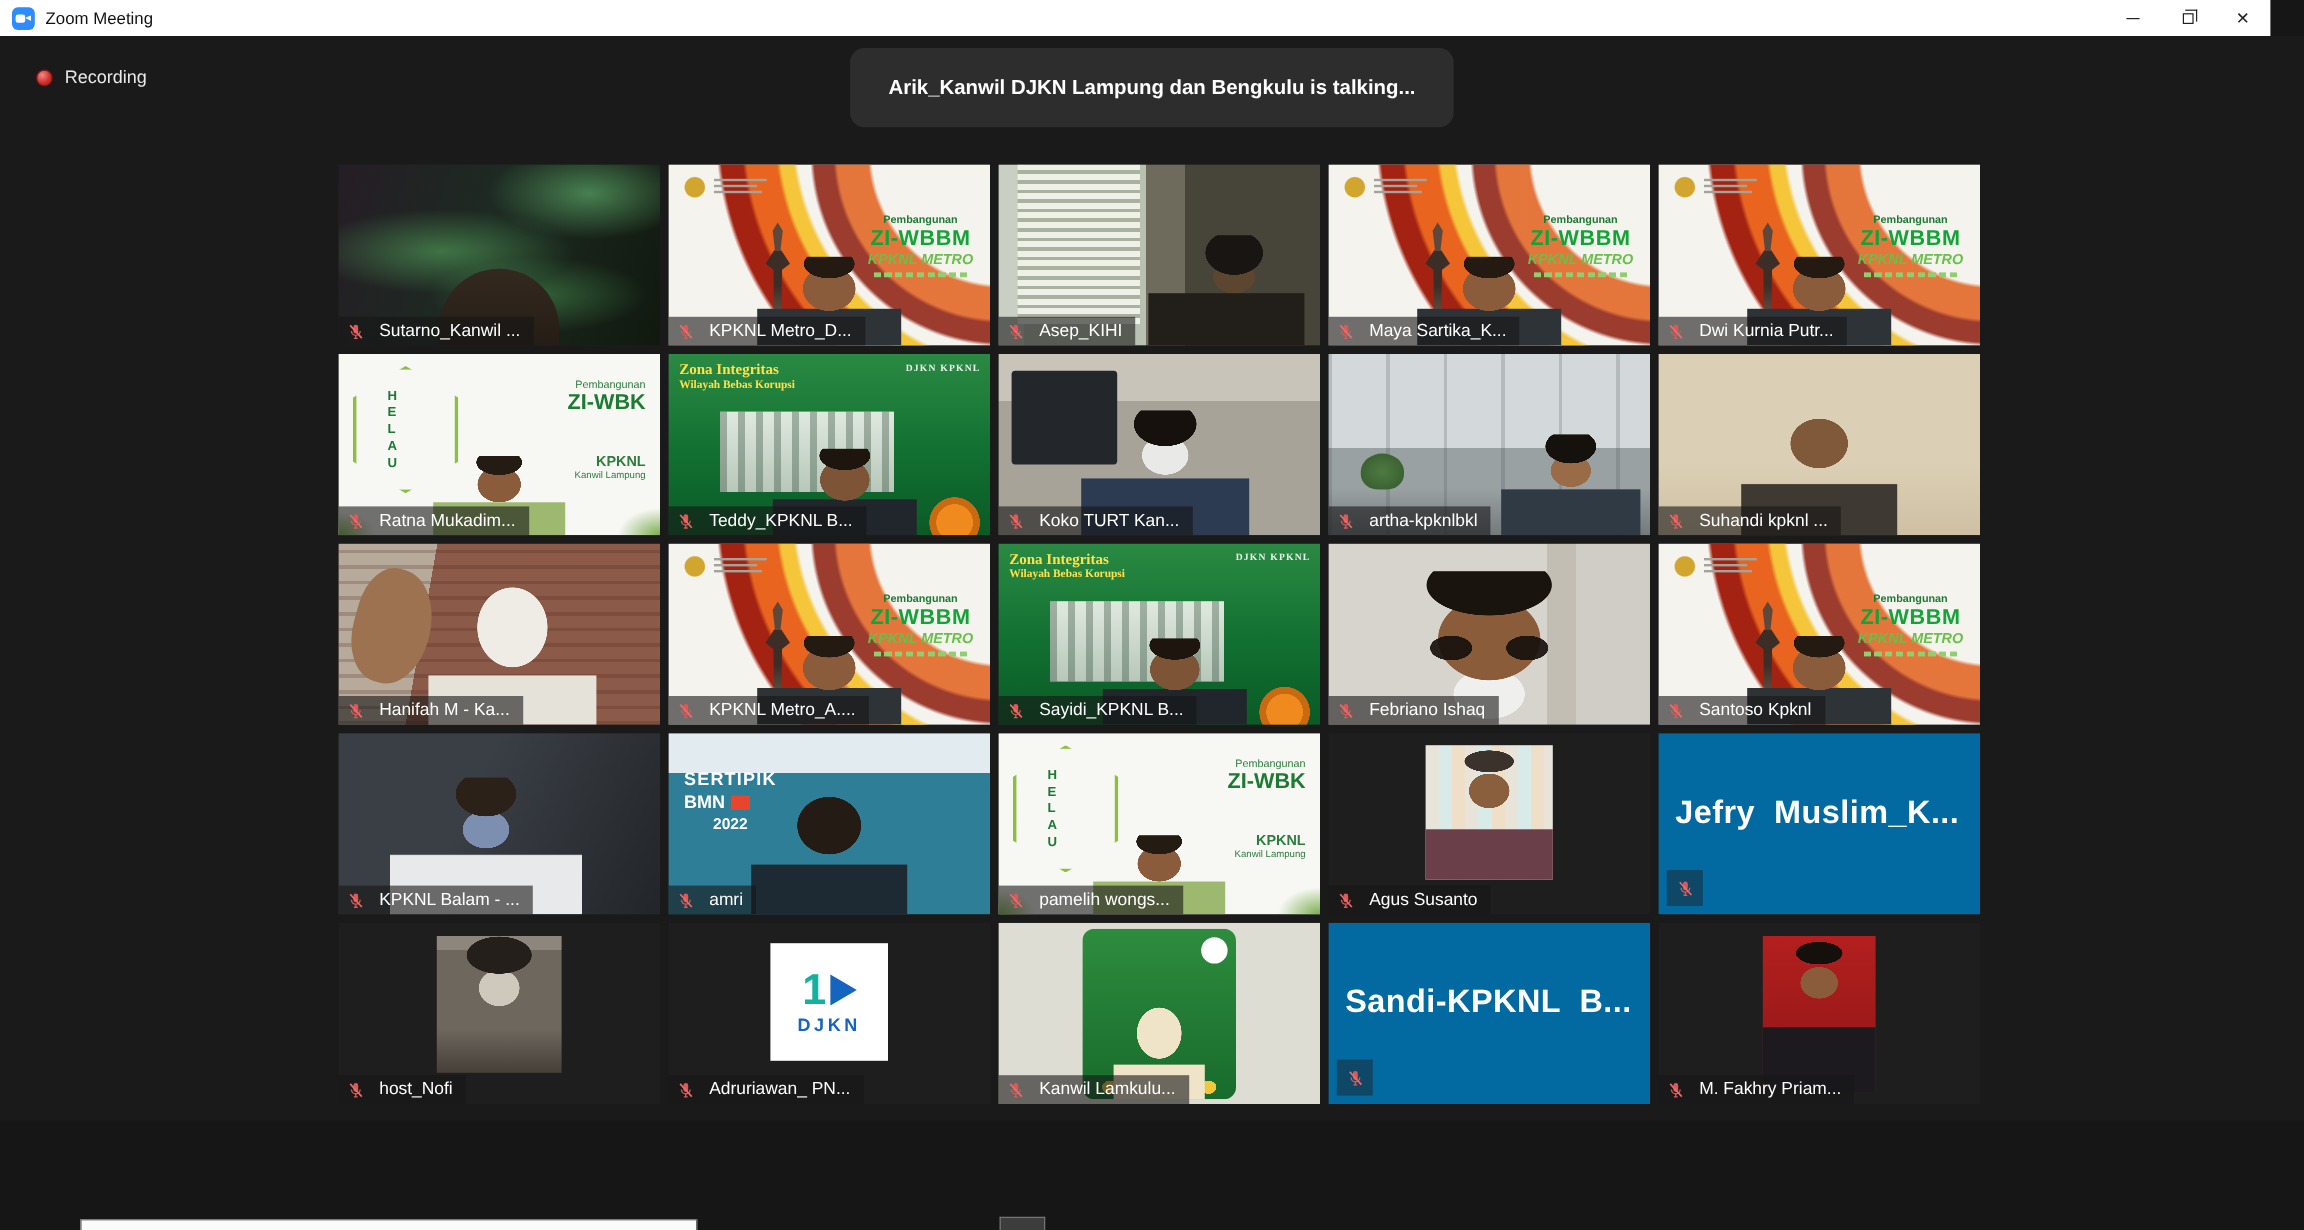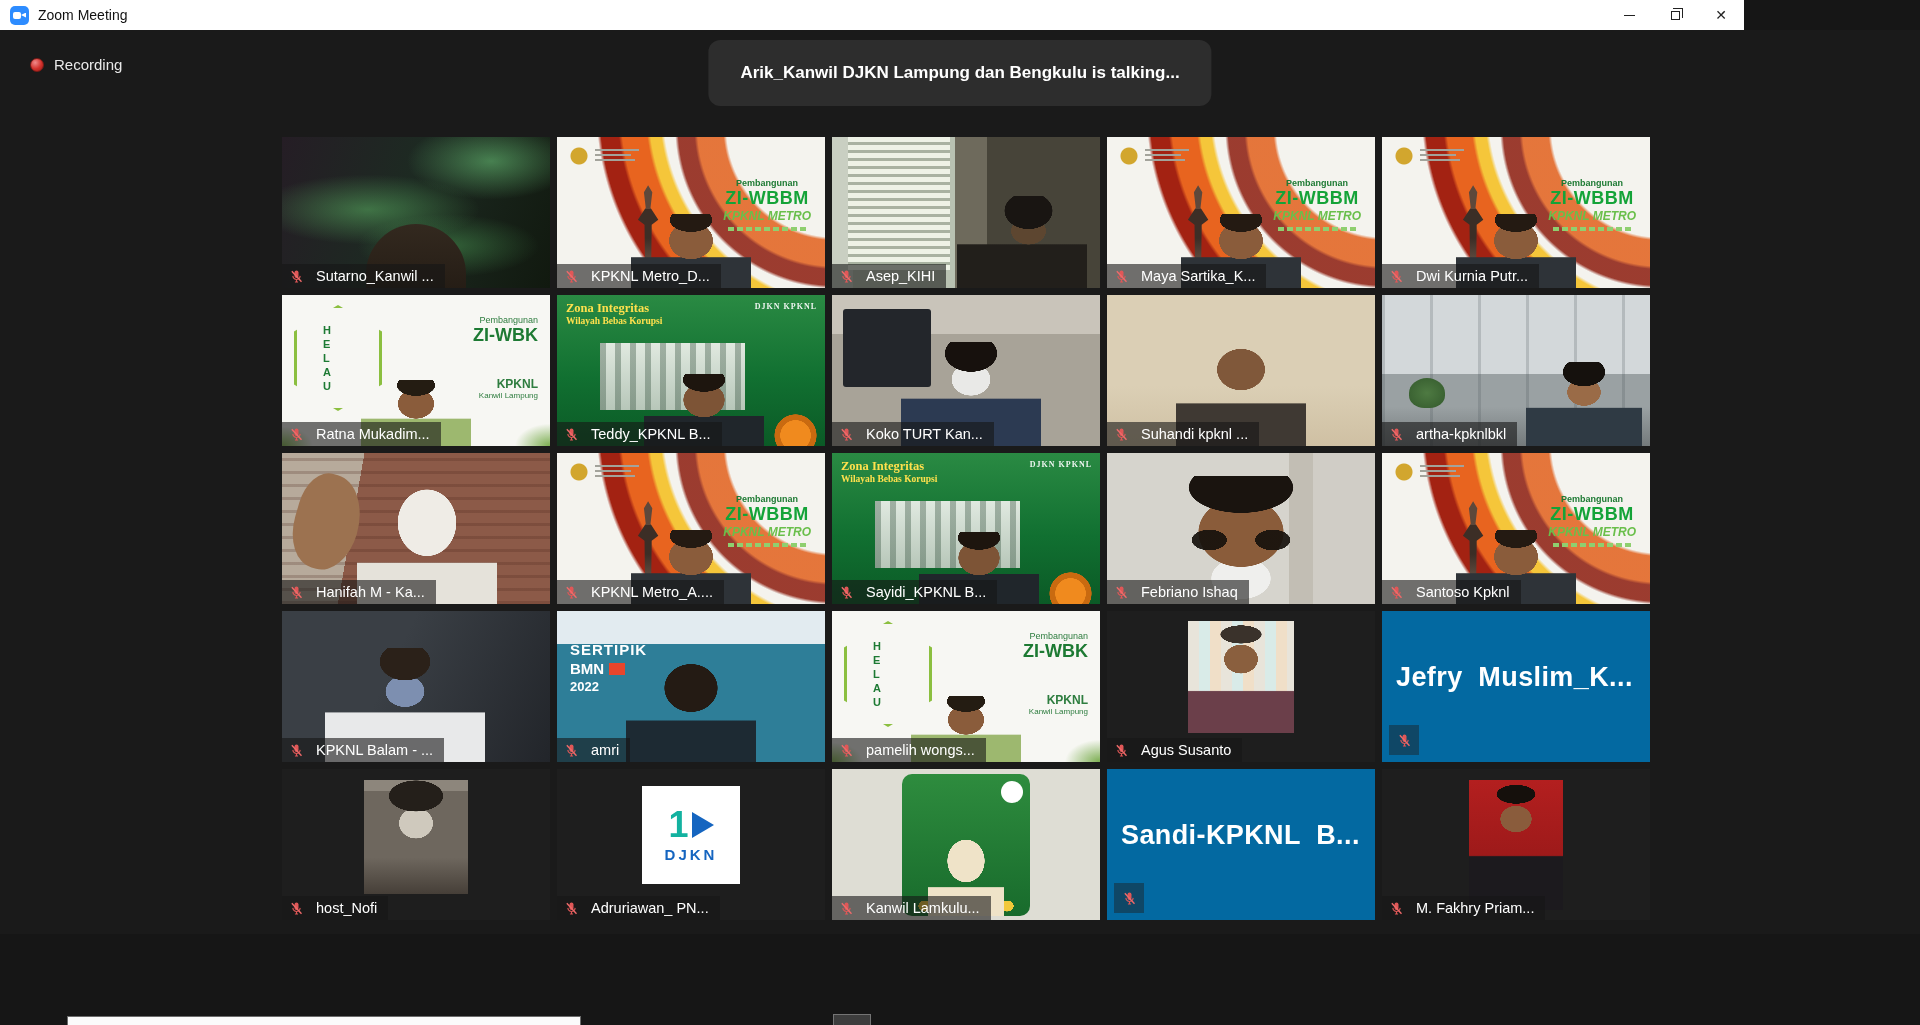--- a/index.html
+++ b/index.html
@@ -1,20 +1,20 @@
 <!DOCTYPE html>
 <html><head>
 <meta charset="utf-8">
 <style>
   * { margin:0; padding:0; box-sizing:border-box; }
   html,body { width:1920px; height:1025px; overflow:hidden; background:#161616;
               font-family:"Liberation Sans", sans-serif; }
 
   
-  .titlebar { position:absolute; left:0; top:0; width:1744px; height:30px; background:#ffffff;
+  .titlebar { position:absolute; left:0; top:0; width:1892px; height:30px; background:#ffffff;
               display:flex; align-items:center; padding-left:10px; }
   .zoom-icon { width:19px; height:19px; border-radius:5px; background:#2d8cff; position:relative; flex:0 0 auto; }
   .zoom-icon::before { content:""; position:absolute; left:3px; top:6px; width:8px; height:7px; background:#fff; border-radius:2px; }
   .zoom-icon::after  { content:""; position:absolute; right:3px; top:7px; width:5px; height:5px; background:#fff;
                        clip-path:polygon(0 50%,100% 0,100% 100%); }
   .win-title { margin-left:9px; font-size:14px; color:#111; }
   .win-controls { position:absolute; right:0; top:0; height:30px; display:flex; }
   .wc { width:46px; height:30px; border:none; background:transparent; display:flex; align-items:center; justify-content:center; cursor:pointer; }
   .ic-min { width:11px; height:1px; background:#222; display:block; }
   .ic-restore { width:9px; height:9px; border:1px solid #222; position:relative; display:block; }
@@ -158,21 +158,21 @@
       radial-gradient(46px 32px at 50% 80%, #efefed 0 64%, transparent 65%); }
 
   .vis-headphones { background:linear-gradient(115deg,#3a3f45 0 40%,#22252a 100%); }
   .vis-headphones::after { content:""; position:absolute; left:46%; transform:translateX(-50%); bottom:0;
       width:160px; height:114px; background:
       radial-gradient(38px 28px at 50% 12%, #2b2119 0 66%, transparent 67%),
       radial-gradient(31px 25px at 50% 38%, #7d8fb0 0 62%, transparent 63%),
       linear-gradient(180deg, transparent 56%, #e8e9ea 57%); }
 
   .vis-sertipik { background:
-      linear-gradient(180deg,#e2ebf0 0 22%,#2e7e98 22% 100%); }
+      linear-gradient(180deg,#e2ebf0 0 22%,#2e7e98 22% 100%); text-align: center; }
   .vis-sertipik::after { content:""; position:absolute; left:50%; transform:translateX(-50%); bottom:0;
       width:130px; height:100px; background:
       radial-gradient(40px 36px at 50% 26%, #241b14 0 66%, transparent 67%),
       linear-gradient(180deg, transparent 58%, #1d2a33 59%); }
   .ser-text { position:absolute; left:13px; top:30px; color:#fff; font-weight:800; z-index:2; }
   .sl-0 { font-size:15px; letter-spacing:1px; }
   .ser-row { display:flex; align-items:center; gap:5px; margin-top:2px; }
   .sl-1 { font-size:15px; }
   .ser-chip { width:16px; height:12px; background:#e8452c; }
   .sl-2 { font-size:13px; margin-top:2px; }
@@ -391,37 +391,37 @@
     <div class="tile-visual vis-room"></div>
   <div class="tag"><svg viewBox="0 0 24 24" width="15" height="15">
             <path d="M12 2.5a3.2 3.2 0 0 1 3.2 3.2v5.4a3.2 3.2 0 0 1-6.4 0V5.7A3.2 3.2 0 0 1 12 2.5z" fill="#e05757"></path>
             <path d="M6.2 11a5.8 5.8 0 0 0 11.6 0" fill="none" stroke="#e05757" stroke-width="1.8"></path>
             <path d="M12 17v3.4M9.5 20.8h5" stroke="#e05757" stroke-width="1.8" fill="none"></path>
             <path d="M4.5 3.5l15.5 17" stroke="#ef6a6a" stroke-width="2.2"></path>
           </svg><span>Koko TURT Kan...</span></div>
       </div>
 
   <div class="tile">
+    <div class="tile-visual vis-officewin"></div>
+  <div class="tag"><svg viewBox="0 0 24 24" width="15" height="15">
+            <path d="M12 2.5a3.2 3.2 0 0 1 3.2 3.2v5.4a3.2 3.2 0 0 1-6.4 0V5.7A3.2 3.2 0 0 1 12 2.5z" fill="#e05757"></path>
+            <path d="M6.2 11a5.8 5.8 0 0 0 11.6 0" fill="none" stroke="#e05757" stroke-width="1.8"></path>
+            <path d="M12 17v3.4M9.5 20.8h5" stroke="#e05757" stroke-width="1.8" fill="none"></path>
+            <path d="M4.5 3.5l15.5 17" stroke="#ef6a6a" stroke-width="2.2"></path>
+          </svg><span>artha-kpknlbkl</span></div>
+      </div>
+
+  <div class="tile">
     <div class="tile-visual vis-beige"></div>
   <div class="tag"><svg viewBox="0 0 24 24" width="15" height="15">
             <path d="M12 2.5a3.2 3.2 0 0 1 3.2 3.2v5.4a3.2 3.2 0 0 1-6.4 0V5.7A3.2 3.2 0 0 1 12 2.5z" fill="#e05757"></path>
             <path d="M6.2 11a5.8 5.8 0 0 0 11.6 0" fill="none" stroke="#e05757" stroke-width="1.8"></path>
             <path d="M12 17v3.4M9.5 20.8h5" stroke="#e05757" stroke-width="1.8" fill="none"></path>
             <path d="M4.5 3.5l15.5 17" stroke="#ef6a6a" stroke-width="2.2"></path>
           </svg><span>Suhandi kpknl ...</span></div>
-      </div>
-
-  <div class="tile">
-    <div class="tile-visual vis-officewin"></div>
-  <div class="tag"><svg viewBox="0 0 24 24" width="15" height="15">
-            <path d="M12 2.5a3.2 3.2 0 0 1 3.2 3.2v5.4a3.2 3.2 0 0 1-6.4 0V5.7A3.2 3.2 0 0 1 12 2.5z" fill="#e05757"></path>
-            <path d="M6.2 11a5.8 5.8 0 0 0 11.6 0" fill="none" stroke="#e05757" stroke-width="1.8"></path>
-            <path d="M12 17v3.4M9.5 20.8h5" stroke="#e05757" stroke-width="1.8" fill="none"></path>
-            <path d="M4.5 3.5l15.5 17" stroke="#ef6a6a" stroke-width="2.2"></path>
-          </svg><span>artha-kpknlbkl</span></div>
       </div>
 
   <div class="tile">
     <div class="tile-visual vis-hijab"></div>
   <div class="tag"><svg viewBox="0 0 24 24" width="15" height="15">
             <path d="M12 2.5a3.2 3.2 0 0 1 3.2 3.2v5.4a3.2 3.2 0 0 1-6.4 0V5.7A3.2 3.2 0 0 1 12 2.5z" fill="#e05757"></path>
             <path d="M6.2 11a5.8 5.8 0 0 0 11.6 0" fill="none" stroke="#e05757" stroke-width="1.8"></path>
             <path d="M12 17v3.4M9.5 20.8h5" stroke="#e05757" stroke-width="1.8" fill="none"></path>
             <path d="M4.5 3.5l15.5 17" stroke="#ef6a6a" stroke-width="2.2"></path>
           </svg><span>Hanifah M - Ka...</span></div>

